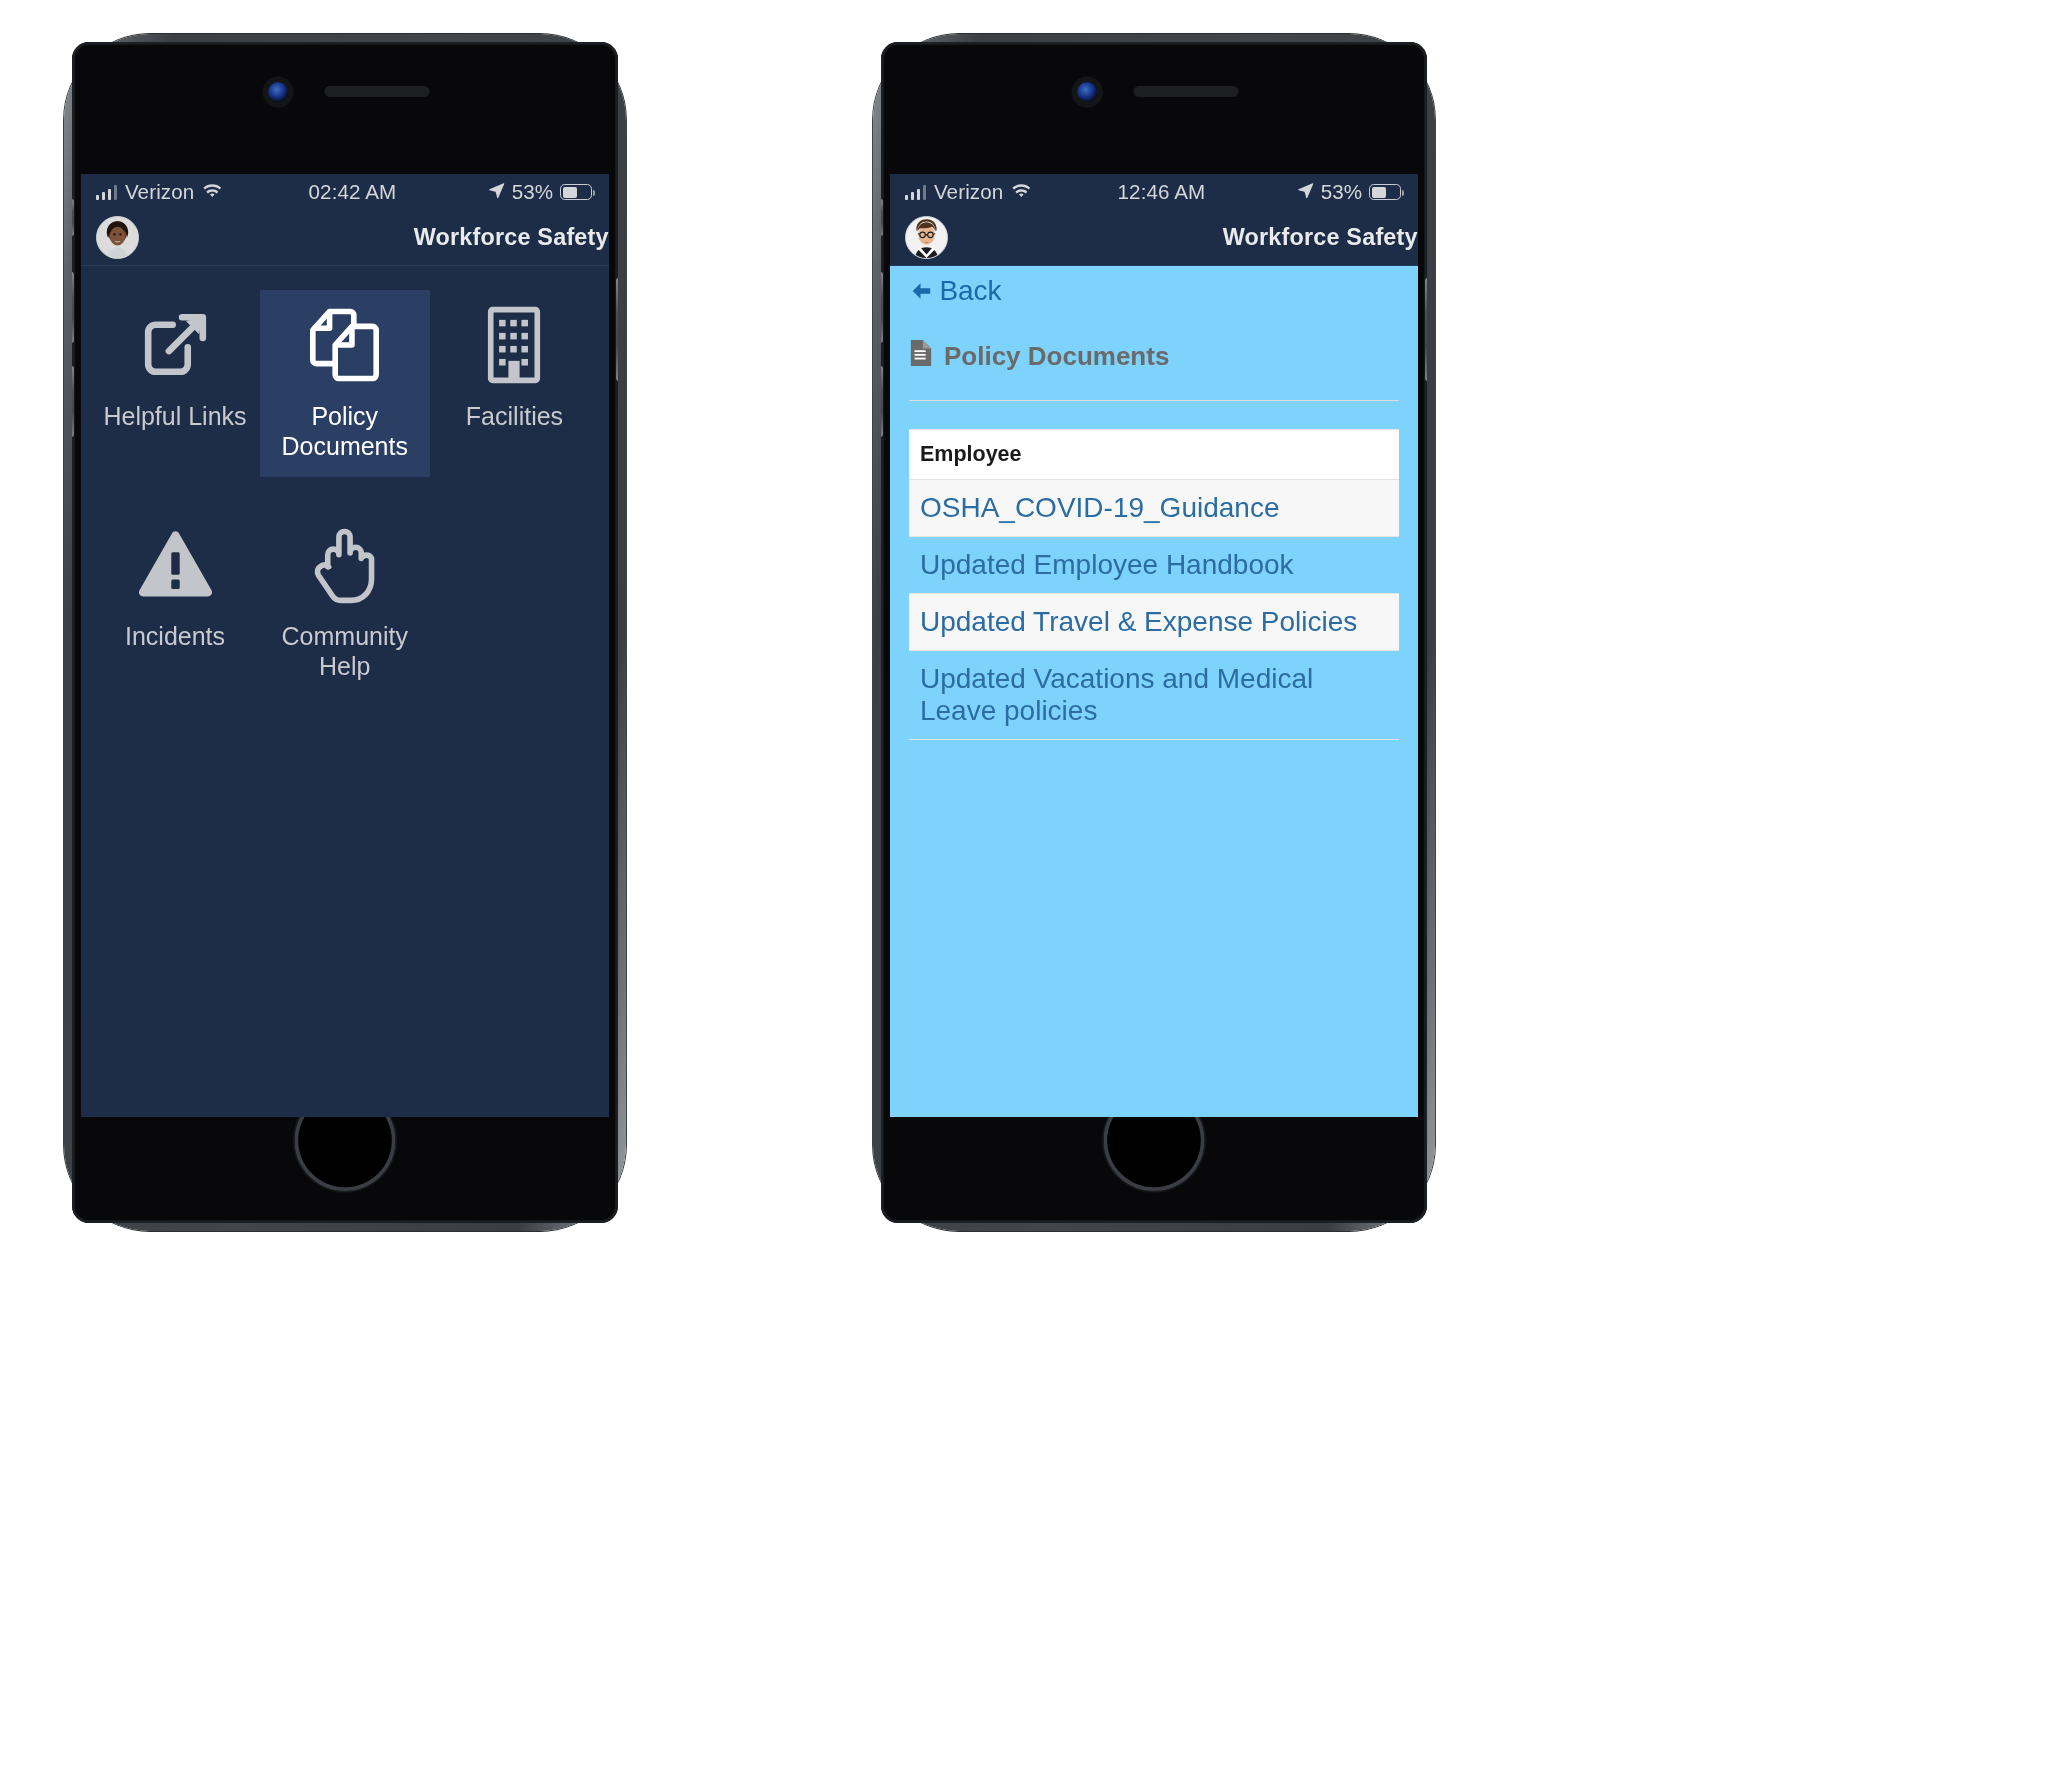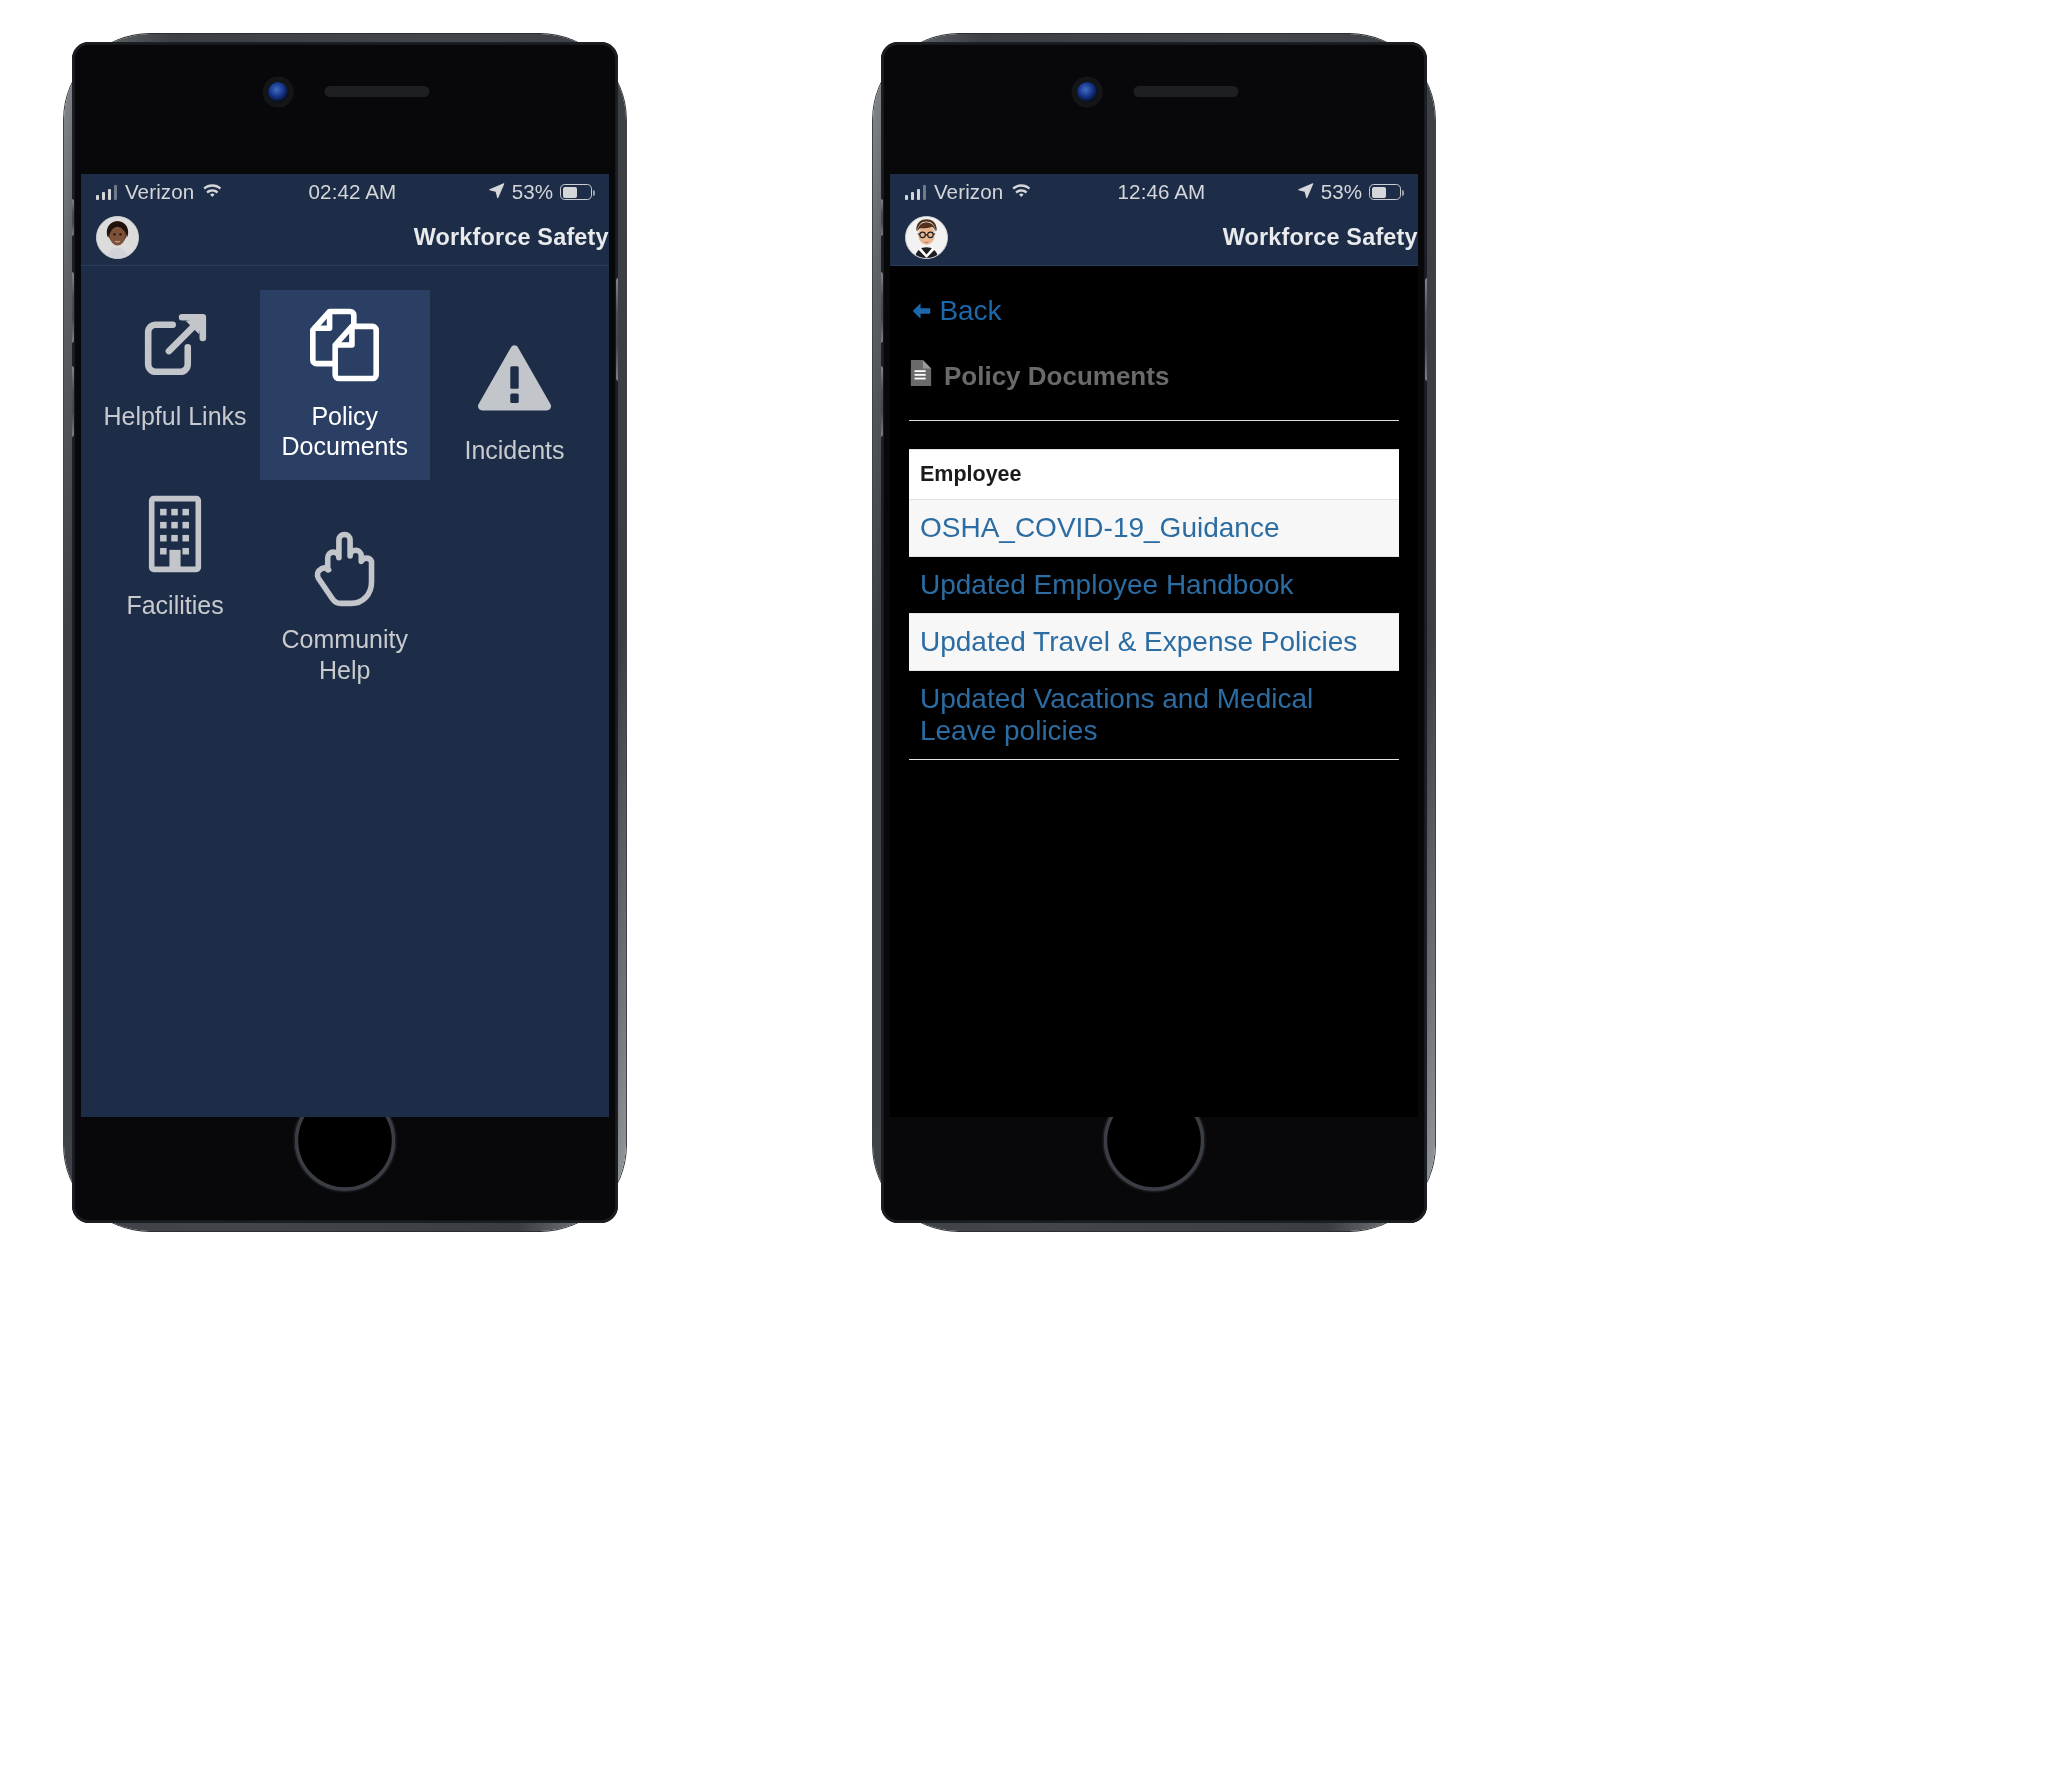--- a/index.html
+++ b/index.html
@@ -154,21 +154,21 @@
   .tile.active { background:#2a3f63; }
   .tile .ico { height: 86px; display:flex; align-items:center; justify-content:center; margin-bottom: 13px; }
   .tile .ico svg { display:block; }
   .tile .lbl {
     color:#c8cace; font-size: 25px; text-align:center; line-height: 1.22;
   }
   .tile.active .lbl { color:#ffffff; }
   .row2 { margin-top: 34px; }
 
   
-  .body-light { background:#000000; height: 851px; padding: 29px 19px 0 19px; }
+  .body-light { background:#7dd3fc; height: 851px; padding: 9px 19px 0 19px; }
   .back-link {
     display:flex; align-items:center; gap: 6.6px;
     color:#1b68ab; font-size: 28px; font-weight:400;
     cursor:pointer; margin-bottom: 32px;
   }
   .back-link svg { display:block; }
   .page-head {
     display:flex; align-items:center; gap: 11.2px;
     color:#6a6a6a; font-size: 26px; font-weight:700;
     padding-bottom: 26px;
@@ -271,31 +271,20 @@
             <div class="tile active">
               <span class="ico">
                 <svg width="79" height="82" viewBox="0 0 84 88">
                   <path d="M8 28L26 8h22a4 4 0 0 1 4 4v48a4 4 0 0 1-4 4H12a4 4 0 0 1-4-4z" fill="none" stroke="#ffffff" stroke-width="6" stroke-linejoin="round"></path>
                   <path d="M26 8v18H8" fill="none" stroke="#ffffff" stroke-width="6" stroke-linejoin="round"></path>
                   <path d="M32 44L50 24h22a4 4 0 0 1 4 4v48a4 4 0 0 1-4 4H36a4 4 0 0 1-4-4z" fill="#2a3f63" stroke="#ffffff" stroke-width="6" stroke-linejoin="round"></path>
                   <path d="M50 24v20H32" fill="none" stroke="#ffffff" stroke-width="6" stroke-linejoin="round"></path>
                 </svg>
               </span>
               <span class="lbl">Policy Documents</span>
-            </div>
-
-            <div class="tile row2">
-              <span class="ico">
-                <svg width="81" height="75" viewBox="0 0 86 80">
-                  <path d="M39.2 6.8L4.6 67.4c-1.7 3 .5 6.6 4 6.6h68.8c3.5 0 5.7-3.6 4-6.6L46.8 6.8c-1.7-3-6-3-7.6 0z" fill="#c2c5c9"></path>
-                  <rect x="38.5" y="27" width="9" height="24" rx="1.6" fill="#1d2d48"></rect>
-                  <rect x="38.5" y="56" width="9" height="10" rx="1.6" fill="#1d2d48"></rect>
-                </svg>
-              </span>
-              <span class="lbl">Incidents</span>
             </div>
 
             <div class="tile">
               <span class="ico">
                 <svg width="66" height="82" viewBox="0 0 70 88">
                   <rect x="10" y="6" width="50" height="76" rx="2" fill="none" stroke="#c2c5c9" stroke-width="6"></rect>
                   <g fill="#c2c5c9">
                     <rect x="19" y="17" width="7" height="7"></rect>
                       <rect x="31" y="17" width="7" height="7"></rect>
                       <rect x="43" y="17" width="7" height="7"></rect>
@@ -305,20 +294,31 @@
                     <rect x="19" y="45" width="7" height="7"></rect>
                       <rect x="31" y="45" width="7" height="7"></rect>
                       <rect x="43" y="45" width="7" height="7"></rect>
                     <rect x="19" y="59" width="7" height="7"></rect>
                       <rect x="43" y="59" width="7" height="7"></rect>
                     <rect x="29" y="61" width="12" height="21"></rect>
                   </g>
                 </svg>
               </span>
               <span class="lbl">Facilities</span>
+            </div>
+
+            <div class="tile row2">
+              <span class="ico">
+                <svg width="81" height="75" viewBox="0 0 86 80">
+                  <path d="M39.2 6.8L4.6 67.4c-1.7 3 .5 6.6 4 6.6h68.8c3.5 0 5.7-3.6 4-6.6L46.8 6.8c-1.7-3-6-3-7.6 0z" fill="#c2c5c9"></path>
+                  <rect x="38.5" y="27" width="9" height="24" rx="1.6" fill="#1d2d48"></rect>
+                  <rect x="38.5" y="56" width="9" height="10" rx="1.6" fill="#1d2d48"></rect>
+                </svg>
+              </span>
+              <span class="lbl">Incidents</span>
             </div>
 
             <div class="tile row2">
               <span class="ico">
                 <svg width="75" height="82" viewBox="0 0 80 88">
                   <path d="M22 46V33a6 6 0 0 1 12 0V14a6 6 0 0 1 12 0v17a6 6 0 0 1 12 0v6a6 6 0 0 1 11 0v22c0 13-9 23-22 23H36c-4 0-7-2-9-5L12 55c-2-4-1-8 3-10 3-2 6-1 8 1z" fill="none" stroke="#c2c5c9" stroke-width="6" stroke-linejoin="round" stroke-linecap="round"></path>
                   <path d="M34 33V22M46 31V20M58 35v-4" fill="none" stroke="#c2c5c9" stroke-width="4.5" stroke-linecap="round"></path>
                 </svg>
               </span>
               <span class="lbl">Community Help</span>

